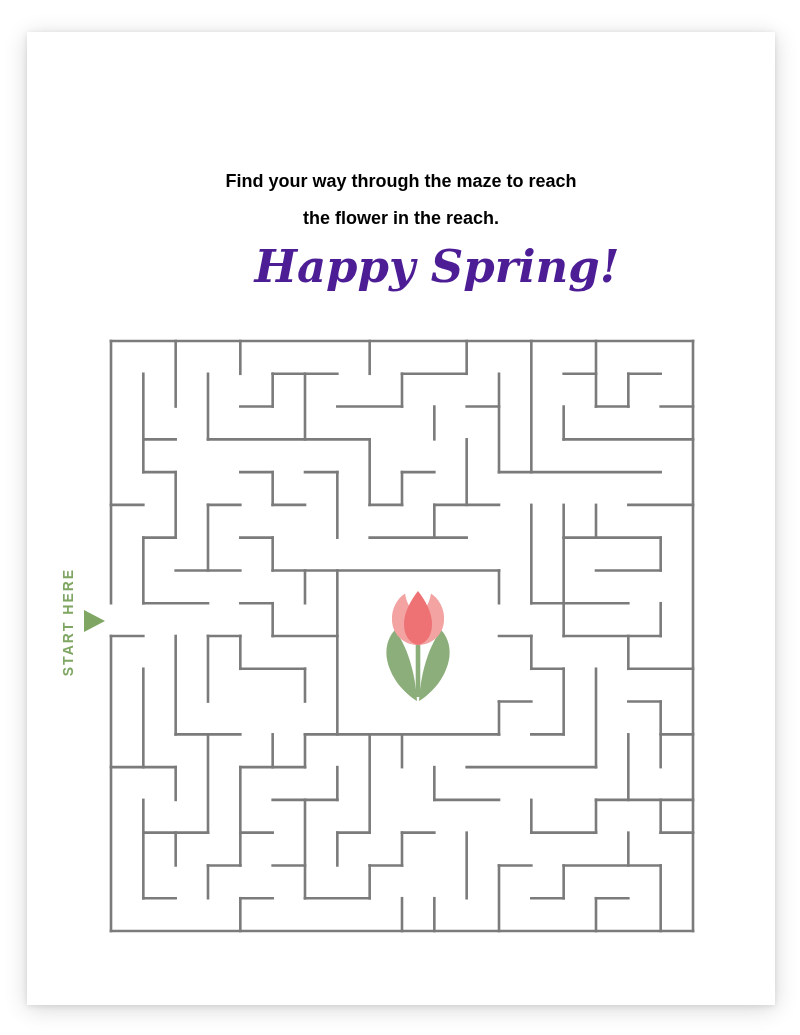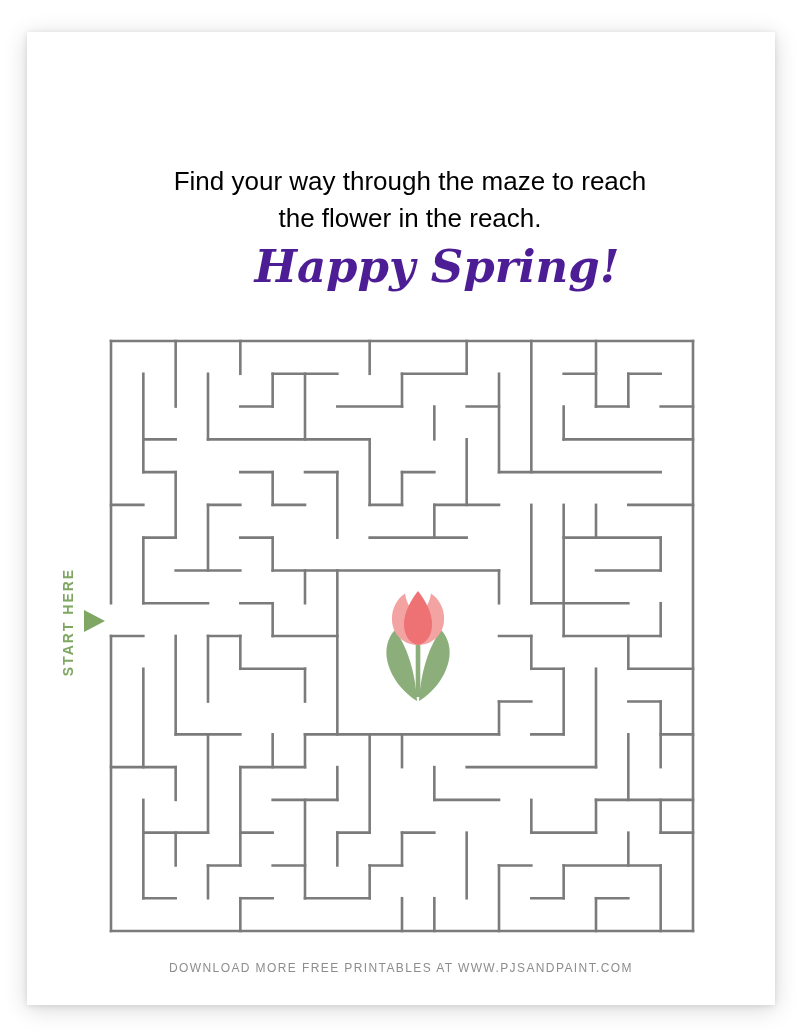--- a/index.html
+++ b/index.html
@@ -3,21 +3,21 @@
 <meta charset="utf-8">
 <style>
   html,body{margin:0;padding:0;background:#ffffff;}
   body{width:800px;height:1035px;position:relative;font-family:"Liberation Sans",sans-serif;overflow:hidden;}
   .page{position:absolute;left:27px;top:32px;width:748px;height:973px;background:#ffffff;
         box-shadow:0 4px 22px rgba(0,0,0,0.16), 0 1px 6px rgba(0,0,0,0.10);}
   .title{position:absolute;left:0;top:58px;width:100%;text-align:center;
          font-size:88px;font-weight:900;letter-spacing:-2px;line-height:1;
          font-family:"Liberation Sans",sans-serif;}
   .subtitle{position:absolute;left:0;top:131px;width:100%;text-align:center;
-            font-size:26px;line-height:37px;font-weight:400;padding-left:9px;}
+            font-size:18px;line-height:37px;font-weight:700;}
   .greeting{position:absolute;left:0;top:210px;width:100%;text-align:center;
             font-family:"DejaVu Serif",serif;font-style:italic;font-weight:bold;
             font-size:45px;line-height:1.1;}
   .maze-wrap{position:absolute;left:84px;top:309px;width:582px;height:590px;}
   .maze-wrap svg{overflow:visible;display:block;}
   .start-label{position:absolute;left:-18px;top:581px;width:120px;height:18px;
                transform:rotate(-90deg);text-align:center;font-size:14px;font-weight:bold;
                letter-spacing:2px;}
   .start-arrow{position:absolute;left:57px;top:578px;width:0;height:0;
                border-top:11px solid transparent;border-bottom:11px solid transparent;
@@ -197,15 +197,14 @@
       <g transform="translate(307,286)">
         <path d="M -1 74 C -14 66 -29 50 -31.5 29 C -32.5 17 -28 8 -23 3 C -12 18 -3 42 -1 74 Z" fill="#8CAE7A"></path>
         <path d="M 1 74 C 14 66 29 50 31.5 29 C 32.5 17 28 8 23 3 C 12 18 3 42 1 74 Z" fill="#8CAE7A"></path>
         <rect x="-2.3" y="12" width="4.6" height="58" fill="#8CAE7A"></rect>
         <path d="M 0 18 C -14 18 -25 8 -26 -6 C -27 -19 -20 -29 -13 -33.5 C -11 -21 -5 -15 0 -13 C 5 -15 11 -21 13 -33.5 C 20 -29 27 -19 26 -6 C 25 8 14 18 0 18 Z" fill="#F2A3A2"></path>
         <path d="M 0 -36 C 7 -27 14 -15 14 -3 C 14 9.5 8 16 0 18 C -8 16 -14 9.5 -14 -3 C -14 -15 -7 -27 0 -36 Z" fill="#EE7173"></path>
       </g>
     </svg>
   </div>
 
-  <div class="footer" style="color: rgb(141, 141, 141);">DOWNLOAD MORE FREE PRINTABLES AT WWW.PJSANDPAINT.COM</div>
 
 </div>
 
 </body></html>

